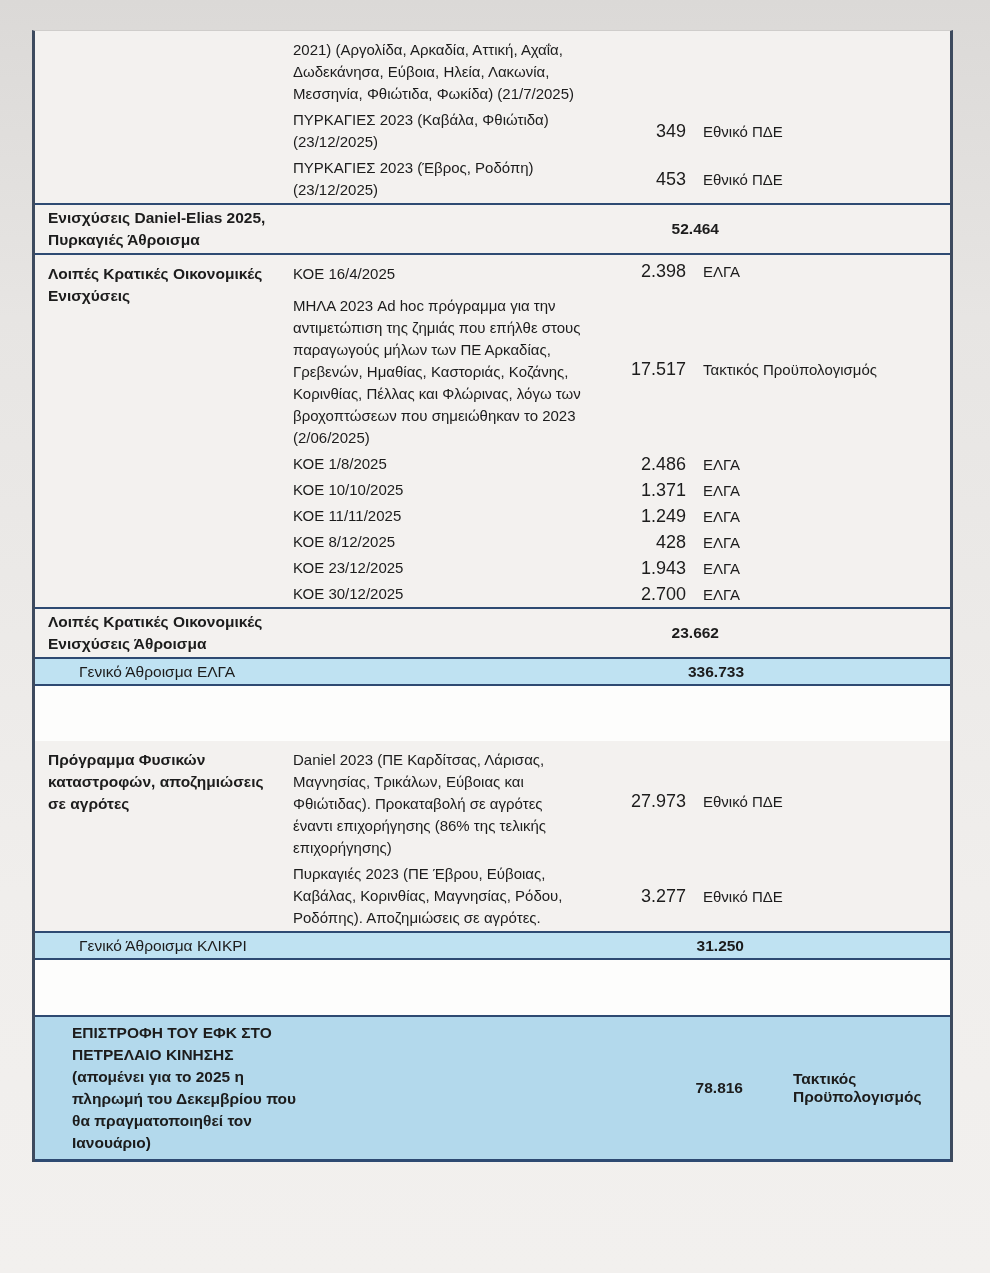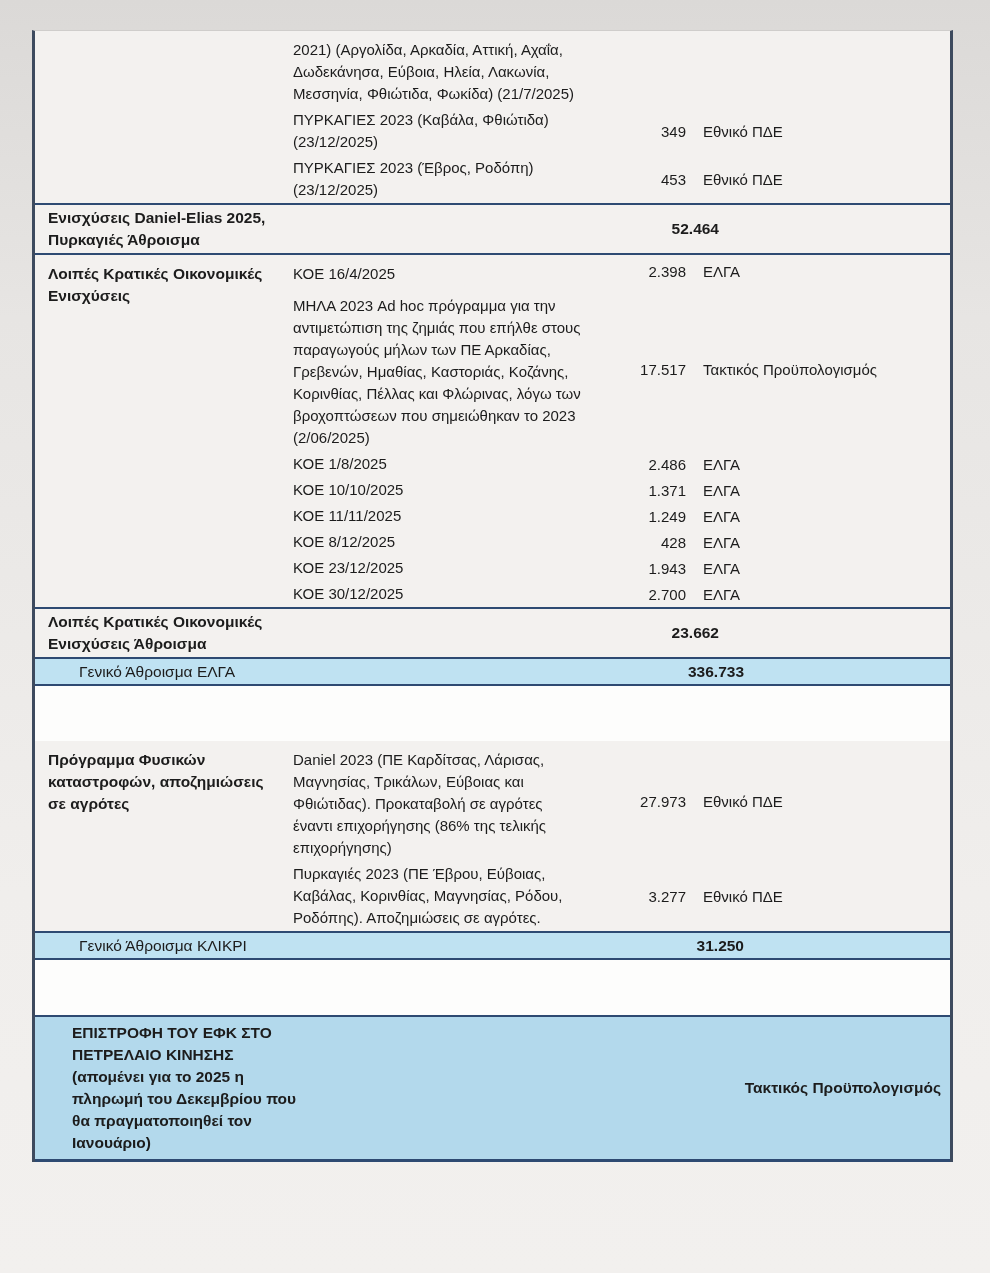--- a/index.html
+++ b/index.html
@@ -25,21 +25,21 @@
     background:var(--rowbg);
   }
   .r{display:flex;align-items:stretch;box-sizing:border-box;}
   .bt{border-top:2px solid var(--bd);gap:33px;}
   .bb{border-bottom:2px solid var(--bd);}
   .c{box-sizing:border-box;}
   .c1{width:258px;padding:5px 8px 5px 13px;font-weight:bold;font-size:15.5px;line-height:22px;}
   .subcol{flex:1;display:flex;flex-direction:column;}
   .sr{display:flex;align-items:stretch;}
   .c2i{width:300px;box-sizing:border-box;padding:2px 10px 2px 0;font-size:15px;line-height:22px;}
-  .c3i{width:93px;box-sizing:border-box;display:flex;align-items:center;justify-content:flex-end;font-size:15px;padding:0;}
+  .c3i{width:93px;box-sizing:border-box;display:flex;align-items:center;justify-content:flex-end;font-size:18px;padding:0;}
   .c4i{flex:1;box-sizing:border-box;display:flex;align-items:center;padding-left:17px;font-size:15px;}
   .pad-top{padding-top:8px;}
   .sum{min-height:50px;}
   .sum .c1{display:flex;align-items:center;padding-top:2px;padding-bottom:2px;}
   .sumamt{width:393px;box-sizing:border-box;display:flex;align-items:center;justify-content:flex-end;font-weight:bold;font-size:15.5px;}
   .bluerow{background:var(--bluebg);min-height:29px;}
   .bluerow .lbl{width:258px;box-sizing:border-box;display:flex;align-items:center;padding-left:19px;font-weight:normal;font-size:15.5px;margin-left:25px;}
   .bluerow .amt{width:393px;box-sizing:border-box;display:flex;align-items:center;justify-content:flex-end;font-weight:bold;font-size:15.5px;}
   .gap{height:55px;background:var(--gapbg);}
   .greenrow{background:var(--greenbg);min-height:27px;display:flex;align-items:center;padding-left:13px;font-weight:bold;font-size:15.5px;box-sizing:border-box;}
@@ -162,17 +162,18 @@
     <div class="r bluerow bt bb">
       <div class="lbl">Γενικό Άθροισμα ΚΛΙΚΡΙ</div>
       <div class="amt">31.250</div>
       <div class="c4i"></div>
     </div>
 
     <div class="gap"></div>
 
     <div class="r efk bt bbig">
       <div class="c c1">ΕΠΙΣΤΡΟΦΗ ΤΟΥ ΕΦΚ ΣΤΟ ΠΕΤΡΕΛΑΙΟ ΚΙΝΗΣΗΣ (απομένει για το 2025 η πληρωμή του Δεκεμβρίου που θα πραγματοποιηθεί τον Ιανουάριο)</div>
+      <div class="c3i sumamt" style="width:393px">78.816</div>
       <div class="c4i">Τακτικός Προϋπολογισμός</div>
     </div>
 
   </div>
 </div>
 
 </body></html>

